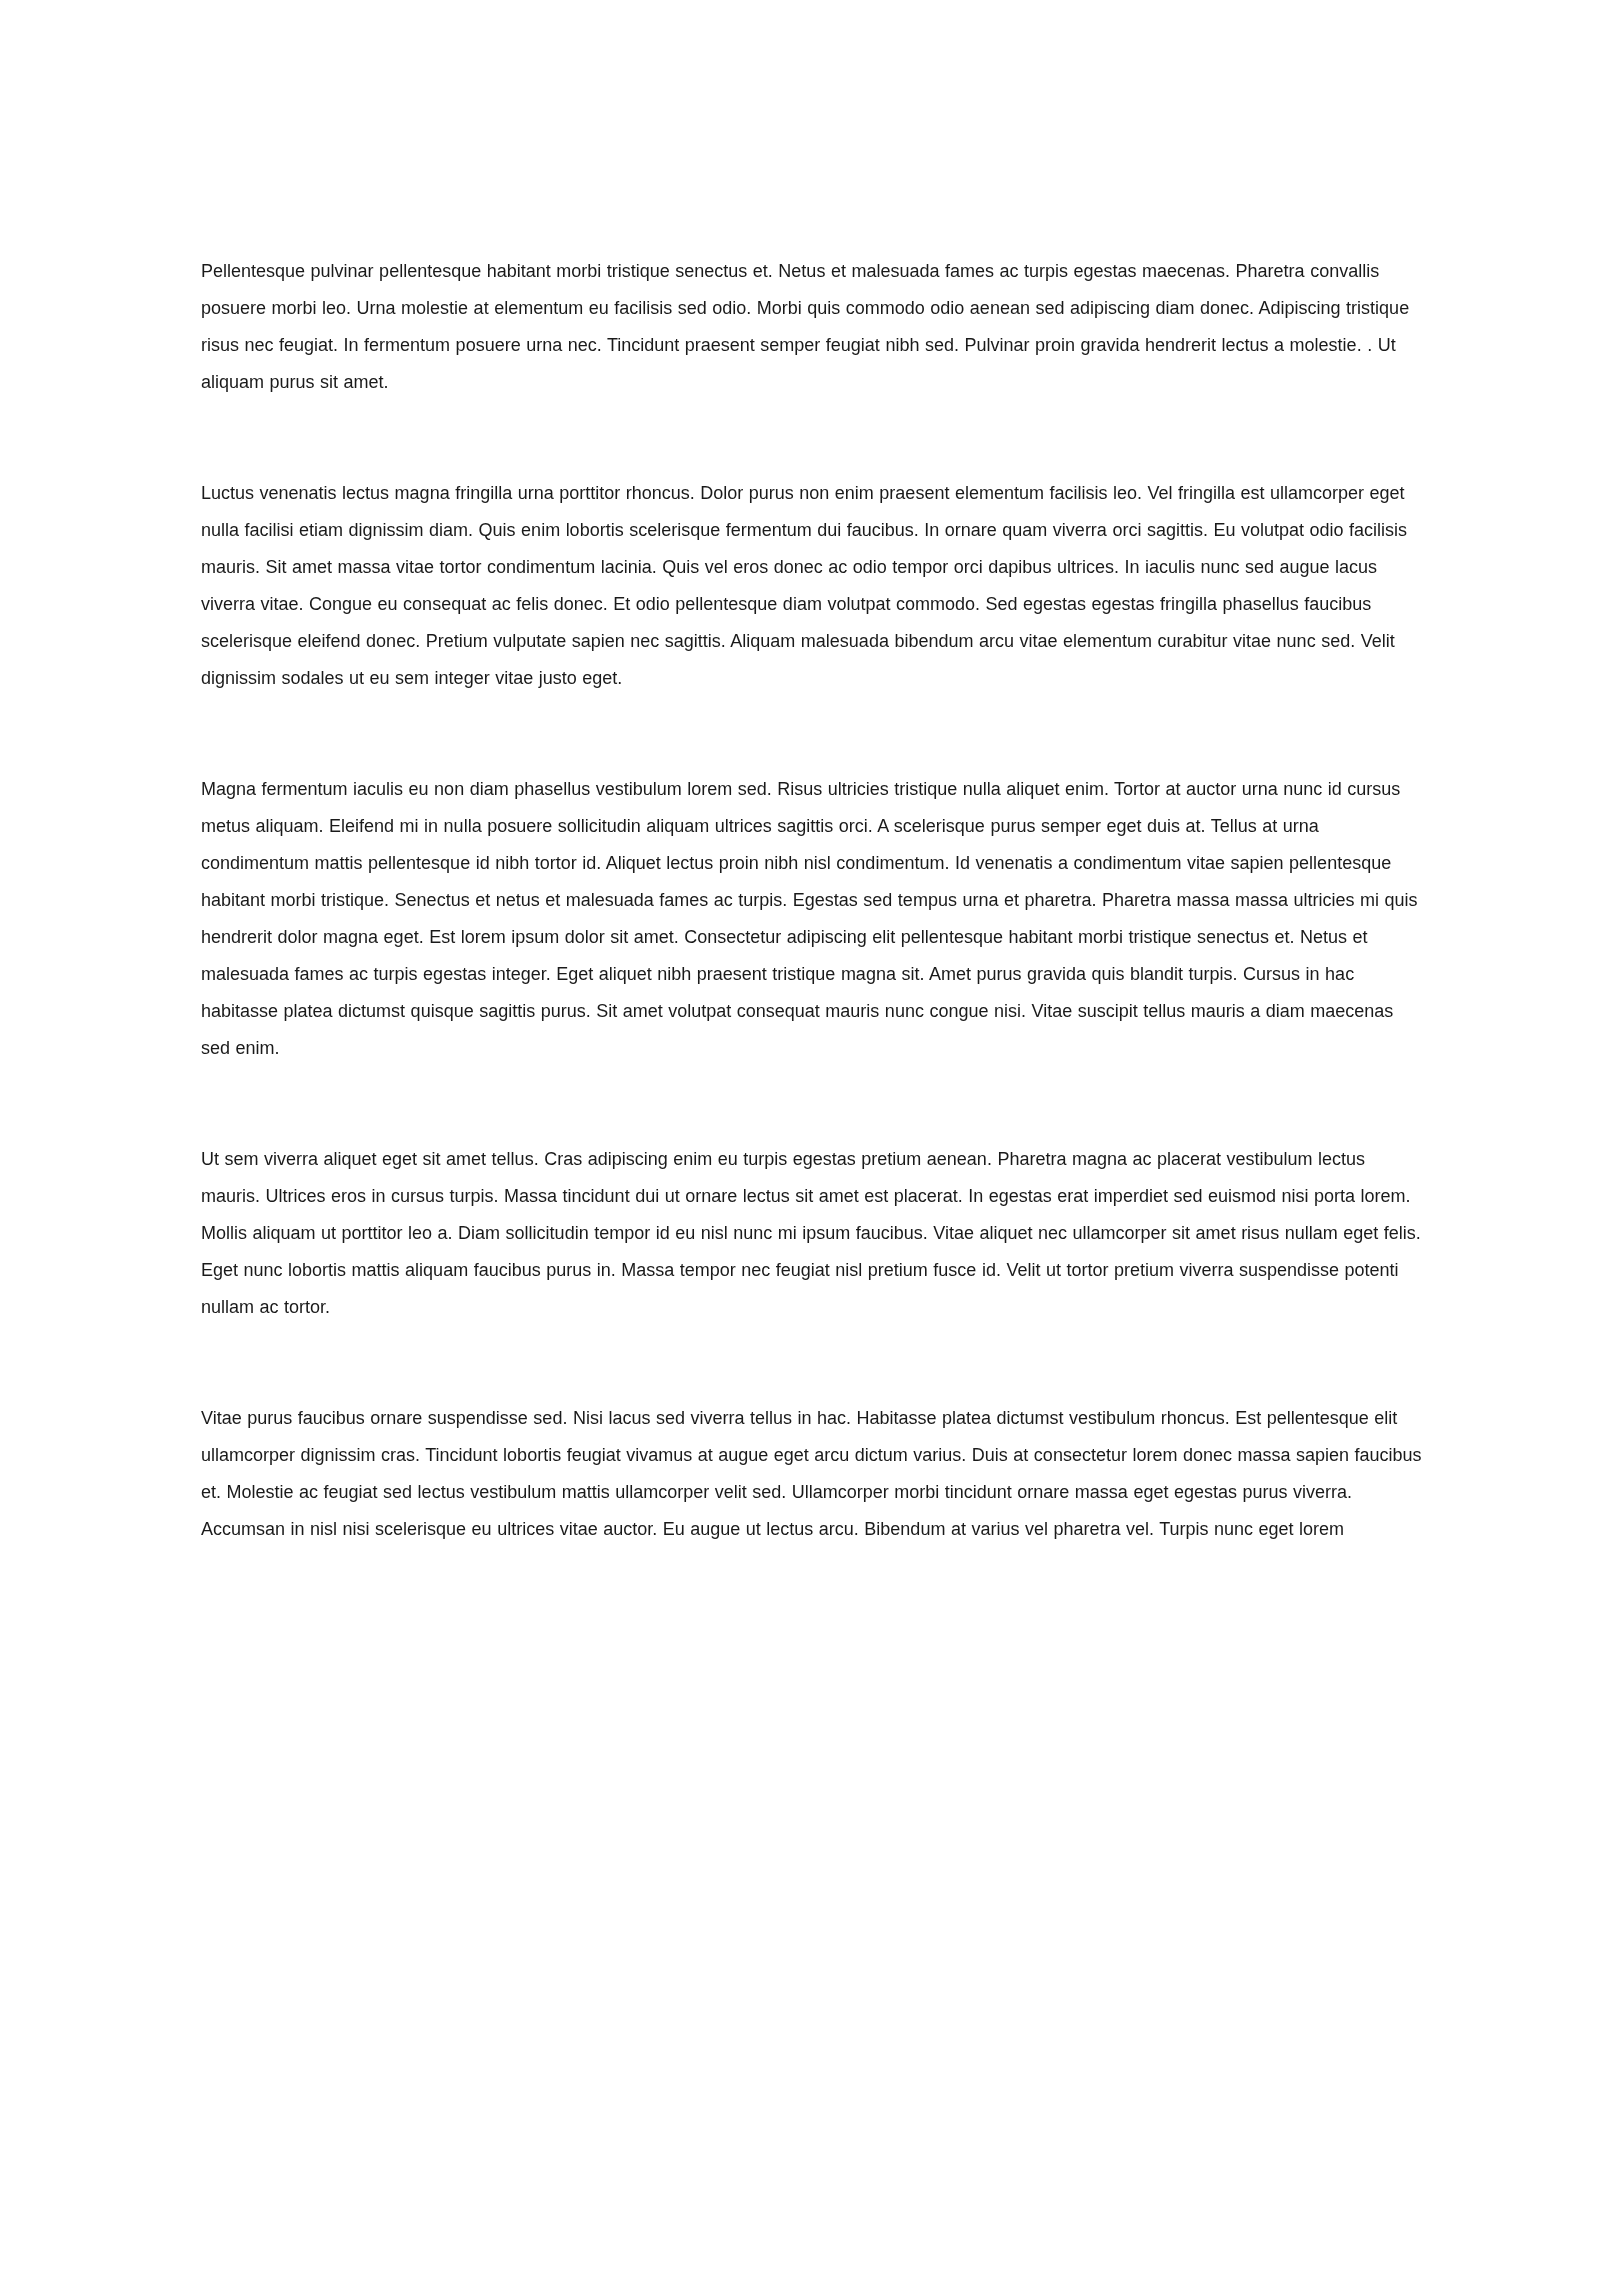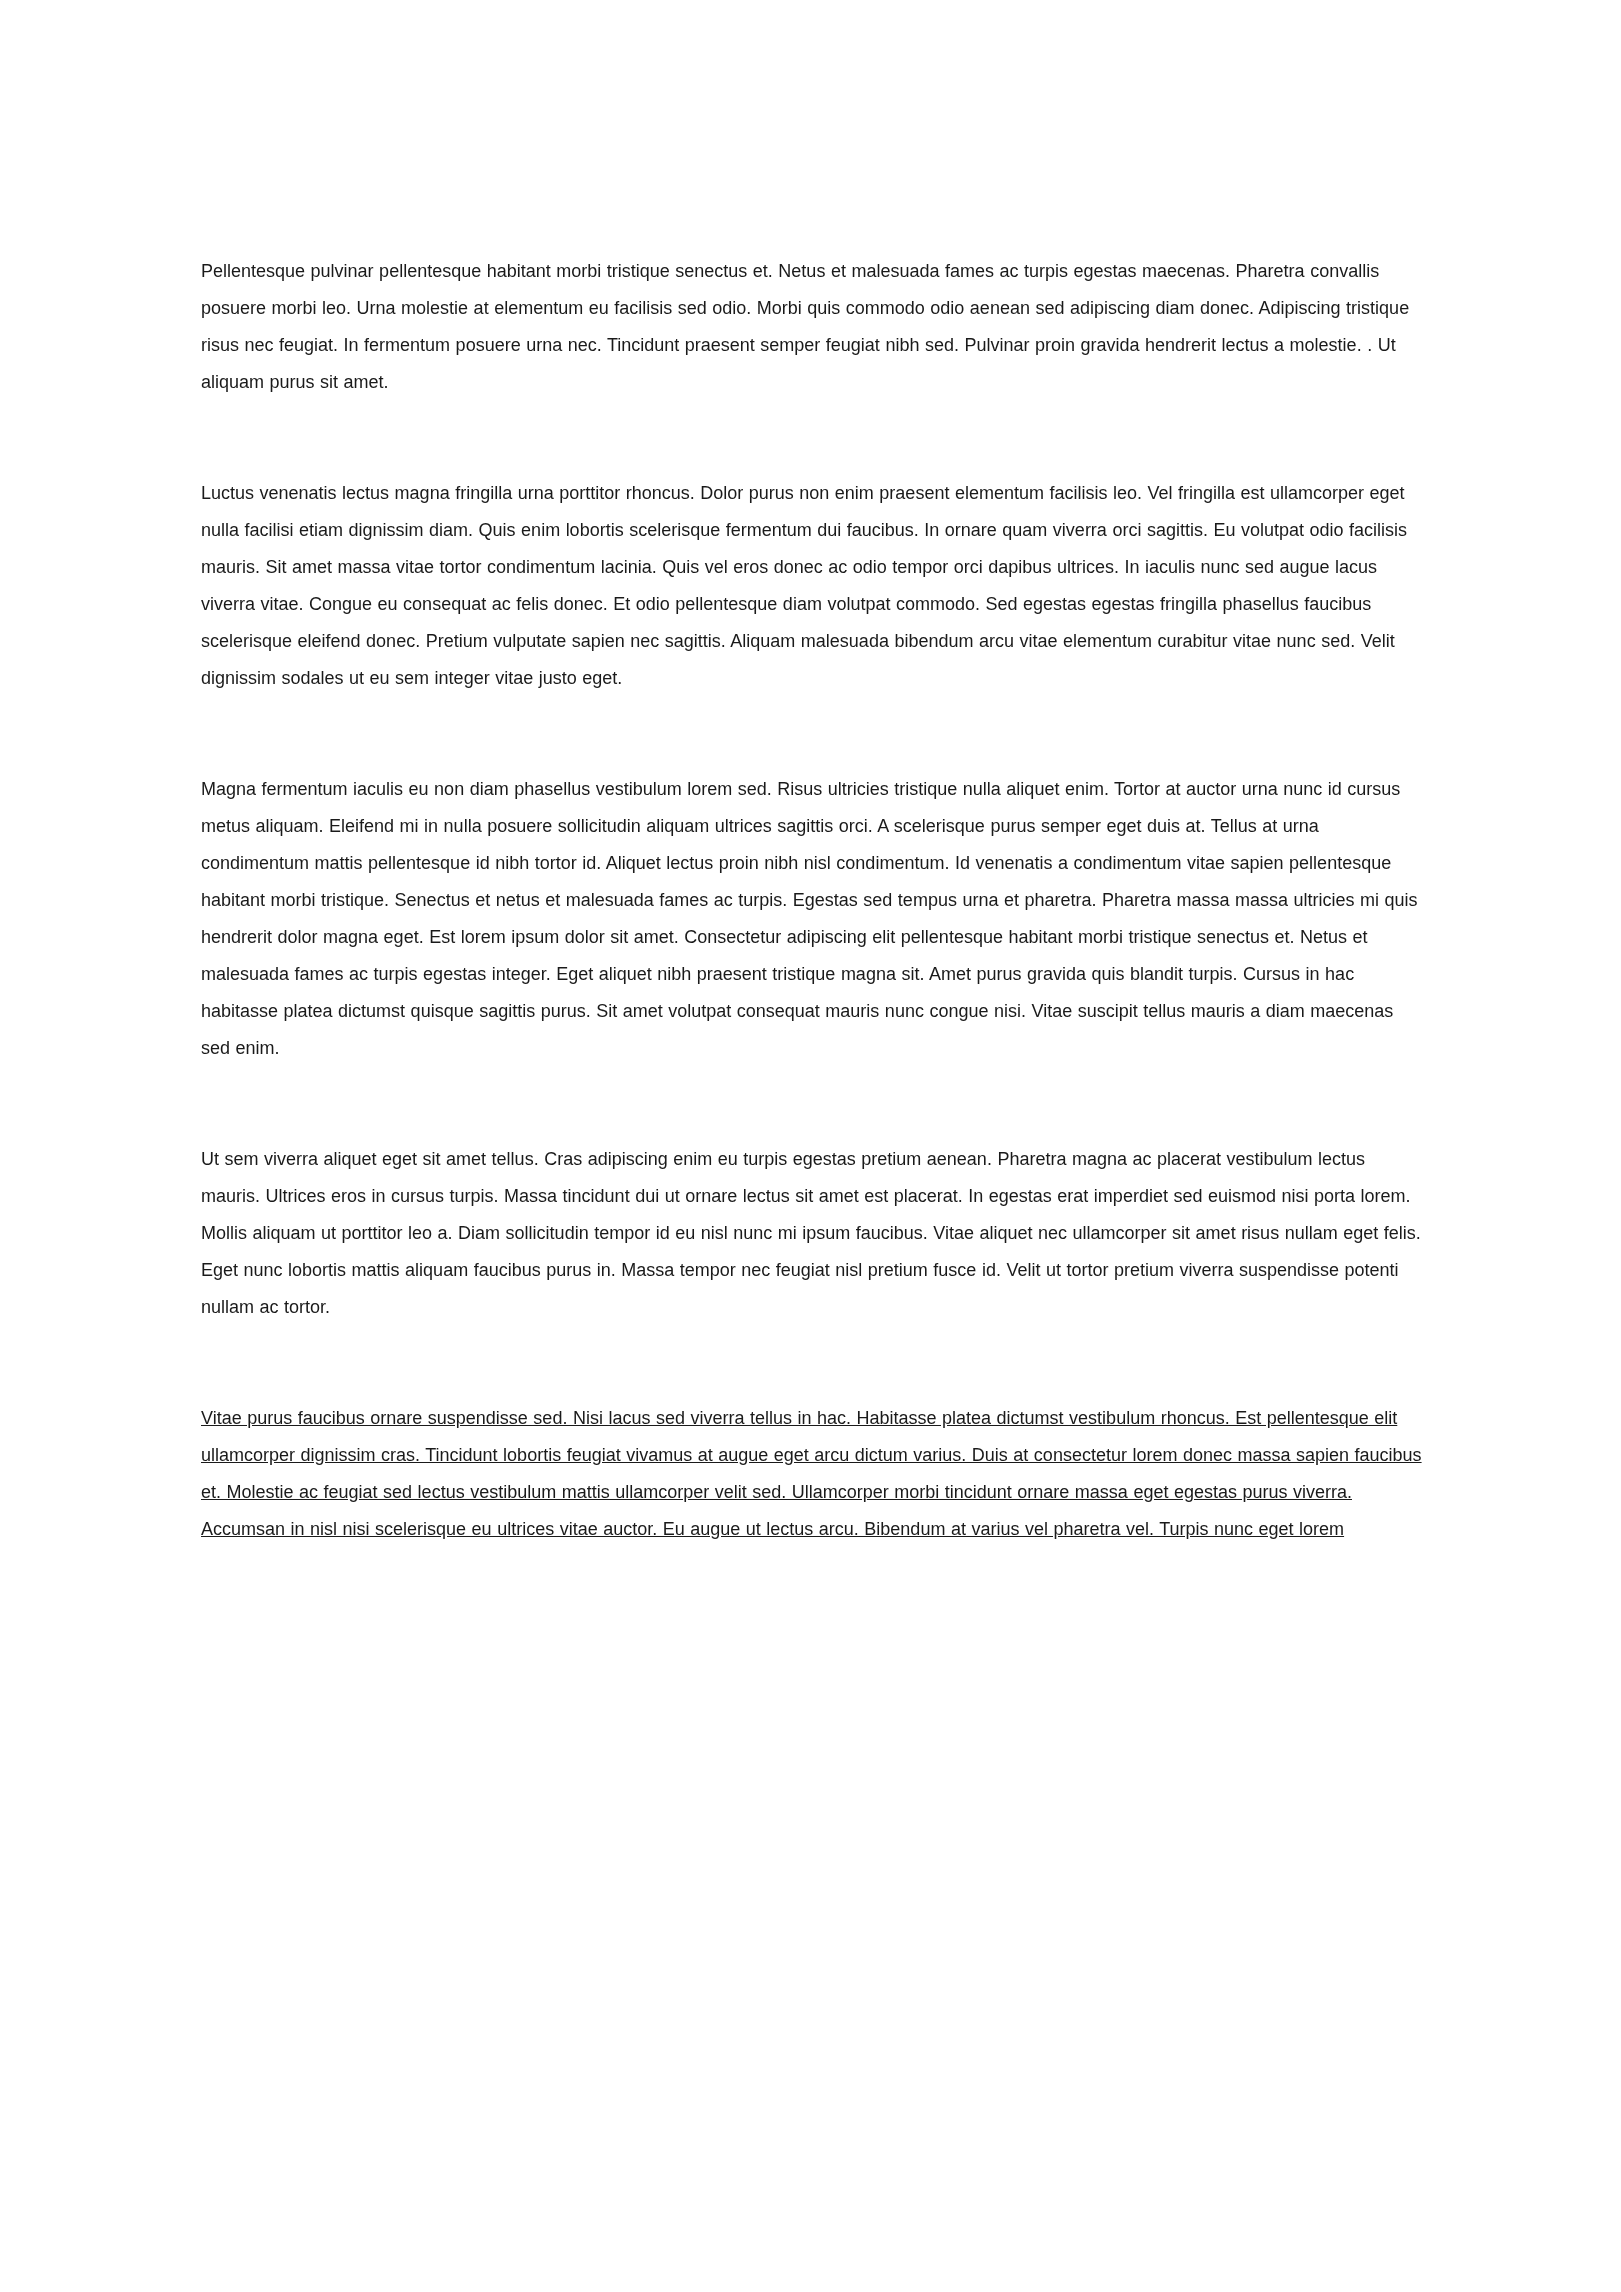--- a/index.html
+++ b/index.html
@@ -21,21 +21,20 @@
     margin: 0 0 74px 0;
     font-size: 18px;
     line-height: 37px;
     color: #1a1a1a;
     text-align: left;
     max-width: 1224px;
     word-spacing: 0.5px;
   }
   .para:last-child {
     margin-bottom: 4px;
-    text-decoration: underline;
   }
 </style>
 </head>
 <body>
 
 <div class="page">
   <p class="para">Pellentesque pulvinar pellentesque habitant morbi tristique senectus et. Netus et malesuada fames ac turpis egestas maecenas. Pharetra convallis posuere morbi leo. Urna molestie at elementum eu facilisis sed odio. Morbi quis commodo odio aenean sed adipiscing diam donec. Adipiscing tristique risus nec feugiat. In fermentum posuere urna nec. Tincidunt praesent semper feugiat nibh sed. Pulvinar proin gravida hendrerit lectus a molestie. . Ut aliquam purus sit amet.</p>
   <p class="para">Luctus venenatis lectus magna fringilla urna porttitor rhoncus. Dolor purus non enim praesent elementum facilisis leo. Vel fringilla est ullamcorper eget nulla facilisi etiam dignissim diam. Quis enim lobortis scelerisque fermentum dui faucibus. In ornare quam viverra orci sagittis. Eu volutpat odio facilisis mauris. Sit amet massa vitae tortor condimentum lacinia. Quis vel eros donec ac odio tempor orci dapibus ultrices. In iaculis nunc sed augue lacus viverra vitae. Congue eu consequat ac felis donec. Et odio pellentesque diam volutpat commodo. Sed egestas egestas fringilla phasellus faucibus scelerisque eleifend donec. Pretium vulputate sapien nec sagittis. Aliquam malesuada bibendum arcu vitae elementum curabitur vitae nunc sed. Velit dignissim sodales ut eu sem integer vitae justo eget.</p>
   <p class="para">Magna fermentum iaculis eu non diam phasellus vestibulum lorem sed. Risus ultricies tristique nulla aliquet enim. Tortor at auctor urna nunc id cursus metus aliquam. Eleifend mi in nulla posuere sollicitudin aliquam ultrices sagittis orci. A scelerisque purus semper eget duis at. Tellus at urna condimentum mattis pellentesque id nibh tortor id. Aliquet lectus proin nibh nisl condimentum. Id venenatis a condimentum vitae sapien pellentesque habitant morbi tristique. Senectus et netus et malesuada fames ac turpis. Egestas sed tempus urna et pharetra. Pharetra massa massa ultricies mi quis hendrerit dolor magna eget. Est lorem ipsum dolor sit amet. Consectetur adipiscing elit pellentesque habitant morbi tristique senectus et. Netus et malesuada fames ac turpis egestas integer. Eget aliquet nibh praesent tristique magna sit. Amet purus gravida quis blandit turpis. Cursus in hac habitasse platea dictumst quisque sagittis purus. Sit amet volutpat consequat mauris nunc congue nisi. Vitae suscipit tellus mauris a diam maecenas sed enim.</p>
   <p class="para">Ut sem viverra aliquet eget sit amet tellus. Cras adipiscing enim eu turpis egestas pretium aenean. Pharetra magna ac placerat vestibulum lectus mauris. Ultrices eros in cursus turpis. Massa tincidunt dui ut ornare lectus sit amet est placerat. In egestas erat imperdiet sed euismod nisi porta lorem. Mollis aliquam ut porttitor leo a. Diam sollicitudin tempor id eu nisl nunc mi ipsum faucibus. Vitae aliquet nec ullamcorper sit amet risus nullam eget felis. Eget nunc lobortis mattis aliquam faucibus purus in. Massa tempor nec feugiat nisl pretium fusce id. Velit ut tortor pretium viverra suspendisse potenti nullam ac tortor.</p>

